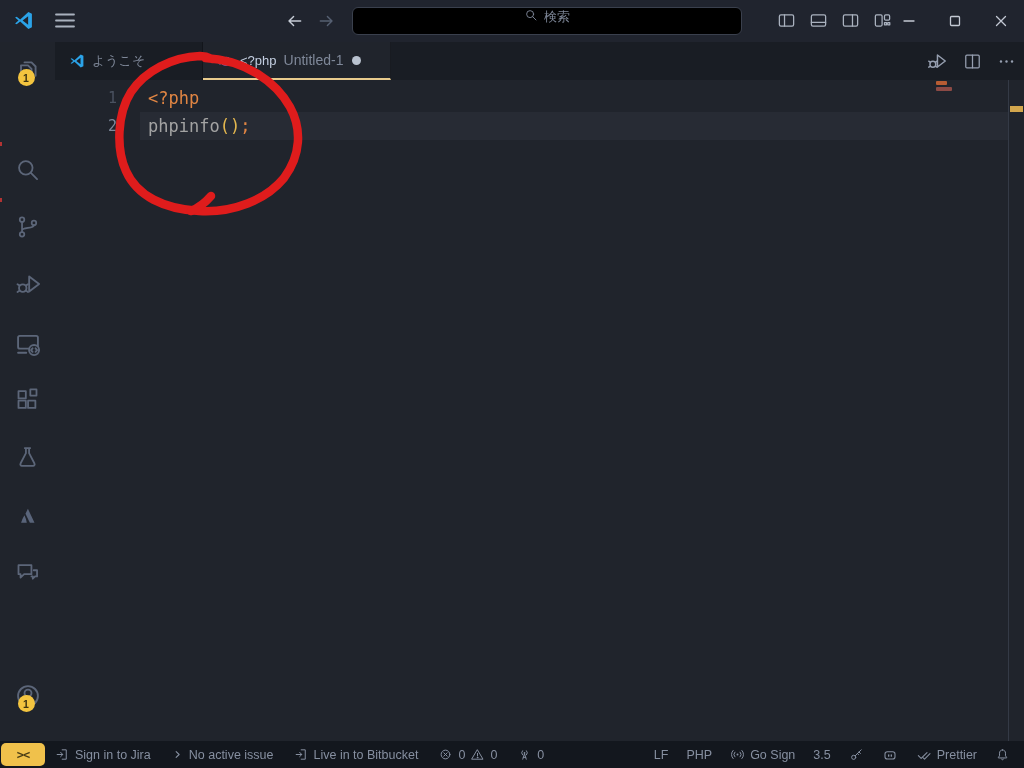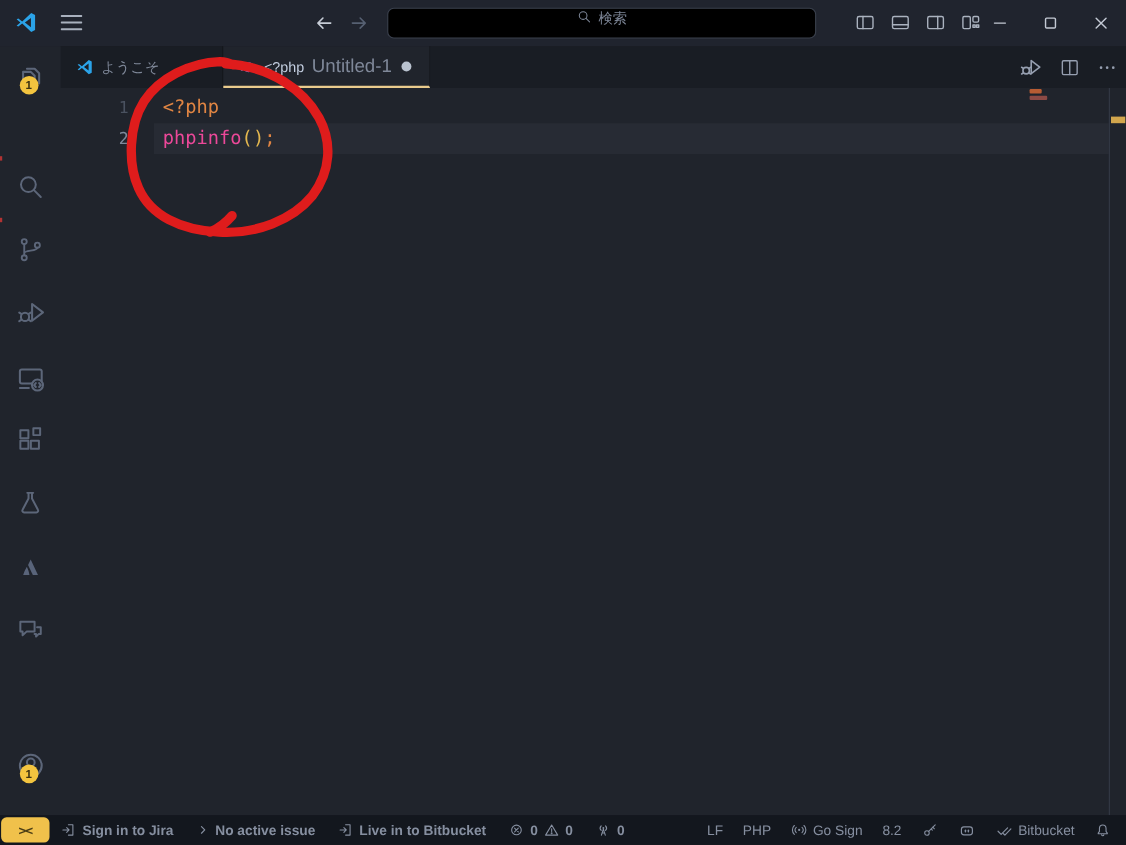--- a/index.html
+++ b/index.html
@@ -20,52 +20,52 @@
   .tb-layouts{position:absolute;right:132px;top:11px;display:flex;gap:13px;color:#aab2bf;}
   .tb-win{position:absolute;right:0;top:0;height:42px;display:flex;}
   .tb-winbtn{width:46px;height:42px;display:flex;align-items:center;justify-content:center;color:#c3c9d4;}
 
   
   .tabbar{position:absolute;top:42px;left:55px;right:0;height:38px;background:#191d24;}
   .tab{position:absolute;top:0;height:38px;display:flex;align-items:center;gap:7px;padding:0 14px;
     font-size:13px;box-sizing:border-box;border-right:1px solid rgba(0,0,0,.25);}
   .tab-welcome{left:0;width:148px;color:#7f8899;background:#191d24;}
   .tab-php{left:148px;width:188px;color:#c3cee0;background:#20242c;border-bottom:2px solid #e9cb8d;}
-  .tab-desc{color:#7f8899;font-size:17px;}
+  .tab-desc{color:#7f8899;font-size:14px;}
   .dirty-dot{width:9px;height:9px;border-radius:50%;background:#b9c2cf;margin-left:2px;}
   .editor-actions{position:absolute;right:8px;top:0;height:38px;display:flex;align-items:center;gap:15px;color:#969fb0;}
 
   
   .activitybar{position:absolute;top:42px;left:0;bottom:27px;width:55px;background:#20242c;}
   .ab-item{position:absolute;left:0;width:55px;height:48px;display:flex;align-items:center;justify-content:center;color:#5c6679;}
   .badge{position:absolute;right:7px;bottom:-2px;width:17px;height:17px;border-radius:50%;background:#f3c43f;
     color:#3d3312;font-size:10.5px;font-weight:bold;display:flex;align-items:center;justify-content:center;}
   .ab-icon-wrap{position:relative;}
 
   
   .editor{position:absolute;top:80px;left:55px;right:0;bottom:27px;background:#20242c;
     font-family:"DejaVu Sans Mono","Liberation Mono",monospace;}
   .cur-line{position:absolute;left:85px;right:16px;top:32px;height:28px;background:#272b34;}
   .gutter-num{position:absolute;width:62px;text-align:right;font-size:15px;color:#4a5260;line-height:28px;height:28px;}
   .gutter-num.active{color:#7e899b;}
   .codeline{position:absolute;left:93px;font-size:17px;line-height:28px;height:28px;white-space:pre;}
   .c-orange{color:#e08543;}
-  .c-fn{color:#ec4899;}
+  .c-fn{color:#a3a3a3;}
   .c-paren{color:#e3b74f;}
   .minimap-mark{position:absolute;border-radius:1px;}
   .ruler{position:absolute;top:0;right:0;bottom:0;width:15px;border-left:1px solid #343a46;}
   .ruler-marker{position:absolute;left:1px;right:1px;top:26px;height:6px;background:#d2a64d;}
 
   
   .statusbar{position:absolute;left:0;right:0;bottom:0;height:27px;background:#13171e;
     font-size:12.5px;color:#868fa0;display:flex;align-items:center;}
   .sb-remote{position:absolute;left:1px;top:2px;bottom:2px;width:44px;background:#f0c14b;border-radius:5px;
     color:#4a3d15;display:flex;align-items:center;justify-content:center;
     font-family:"DejaVu Sans Mono","Liberation Mono",monospace;font-size:12px;font-weight:bold;letter-spacing:-1px;}
-  .sb-left{position:absolute;left:55px;top:0;bottom:0;display:flex;align-items:center;gap:20px;font-weight:bold;}
+  .sb-left{position:absolute;left:55px;top:0;bottom:0;display:flex;align-items:center;gap:20px;}
   .sb-right{position:absolute;right:14px;top:0;bottom:0;display:flex;align-items:center;gap:18px;}
   .sb-item{display:flex;align-items:center;gap:5px;white-space:nowrap;cursor:pointer;}
 
   
   .annotation{position:absolute;left:0;top:0;z-index:50;pointer-events:none;}
   .speck{position:absolute;left:0;width:2px;}
 </style>
 </head>
 <body>
 
@@ -393,21 +393,21 @@
       <div class="sb-item">
         <span>
           <svg width="15" height="15" viewBox="0 0 24 24" class="ic">
               <circle cx="12" cy="12" r="1.6" fill="currentColor" stroke="none"></circle>
               <path d="M7.8 8.2a5.5 5.5 0 0 0 0 7.6M16.2 8.2a5.5 5.5 0 0 1 0 7.6M5 5.5a9 9 0 0 0 0 13M19 5.5a9 9 0 0 1 0 13"></path>
             </svg>
         </span>
         <span>Go Sign</span>
       </div>
       <div class="sb-item">
-          <span>8.2</span>
+          <span>3.5</span>
         </div>
       <div class="sb-item">
         <span>
           <svg width="15" height="15" viewBox="0 0 24 24" class="ic">
               <circle cx="7.5" cy="16.5" r="3.3"></circle>
               <path d="M10 14 19.5 4.5M16 8l2.3 2.3M13.5 10.5l1.8 1.8"></path>
             </svg>
         </span>
       </div>
       <div class="sb-item">
@@ -418,21 +418,21 @@
               <rect x="13" y="10.8" width="2" height="4" rx="1" fill="currentColor" stroke="none"></rect>
             </svg>
         </span>
       </div>
       <div class="sb-item">
         <span>
           <svg width="16" height="16" viewBox="0 0 24 24" class="ic">
               <path d="M3.5 13l4.2 4.2L16.5 8.4M10.8 16.4l2 1.8L21 9.8"></path>
             </svg>
         </span>
-        <span>Bitbucket</span>
+        <span>Prettier</span>
       </div>
       <div class="sb-item">
         <span>
           <svg width="15" height="15" viewBox="0 0 24 24" class="ic">
               <path d="M12 4.7c-2.9 0-4.8 2.1-4.8 5.2v4.2L5.4 16.6v.9h13.2v-.9l-1.8-2.5V9.9c0-3.1-1.9-5.2-4.8-5.2ZM10.3 19.2a1.8 1.8 0 0 0 3.4 0"></path>
             </svg>
         </span>
       </div>
     </div>
   </div>

